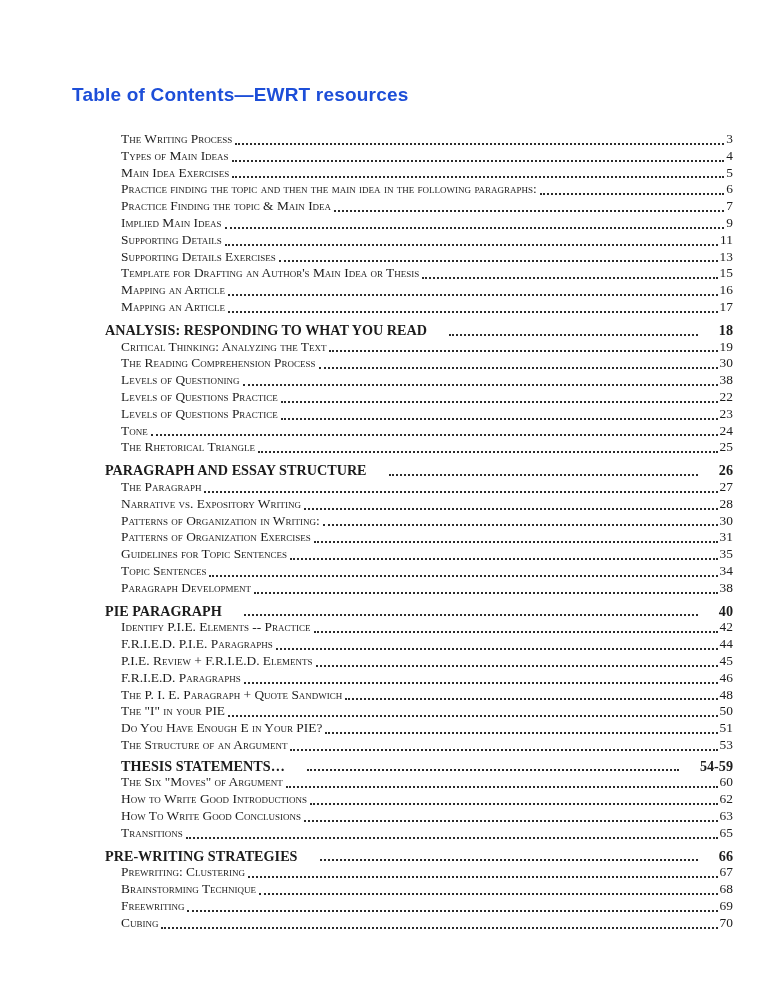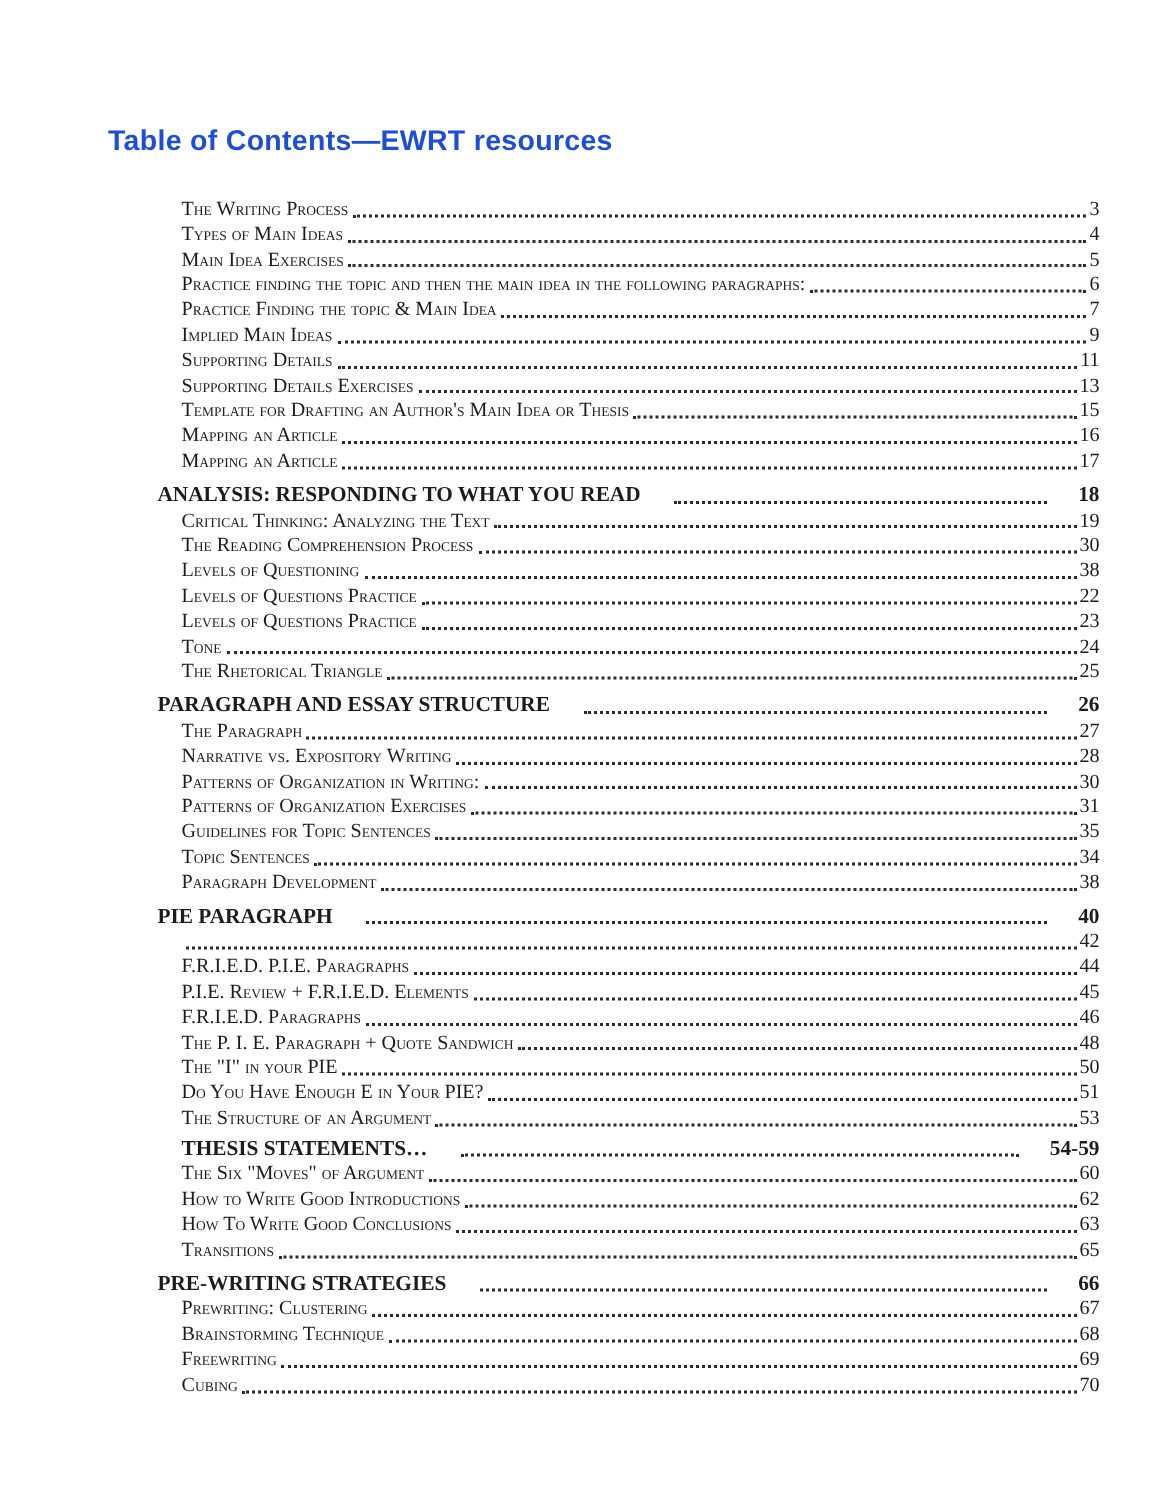--- a/index.html
+++ b/index.html
@@ -177,20 +177,21 @@
         <span class="toc-label">Paragraph Development</span>
         <span class="dot-leader"></span>
         <span class="toc-page">38</span>
       </div>
       <div class="toc-row level1 bold">
         <span class="toc-label">PIE PARAGRAPH</span>
         <span class="dot-leader"></span>
         <span class="toc-page">40</span>
       </div>
       <div class="toc-row level2">
+        <span class="toc-label">Identify P.I.E. Elements -- Practice</span>
         <span class="dot-leader"></span>
         <span class="toc-page">42</span>
       </div>
       <div class="toc-row level2">
         <span class="toc-label">F.R.I.E.D. P.I.E. Paragraphs</span>
         <span class="dot-leader"></span>
         <span class="toc-page">44</span>
       </div>
       <div class="toc-row level2">
         <span class="toc-label">P.I.E. Review + F.R.I.E.D. Elements</span>

